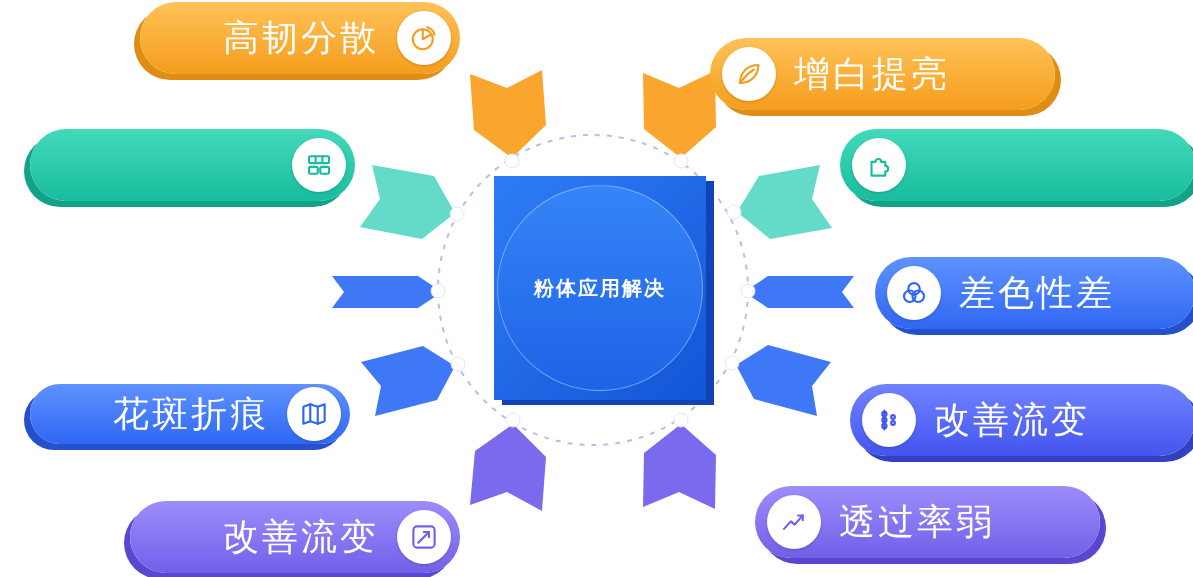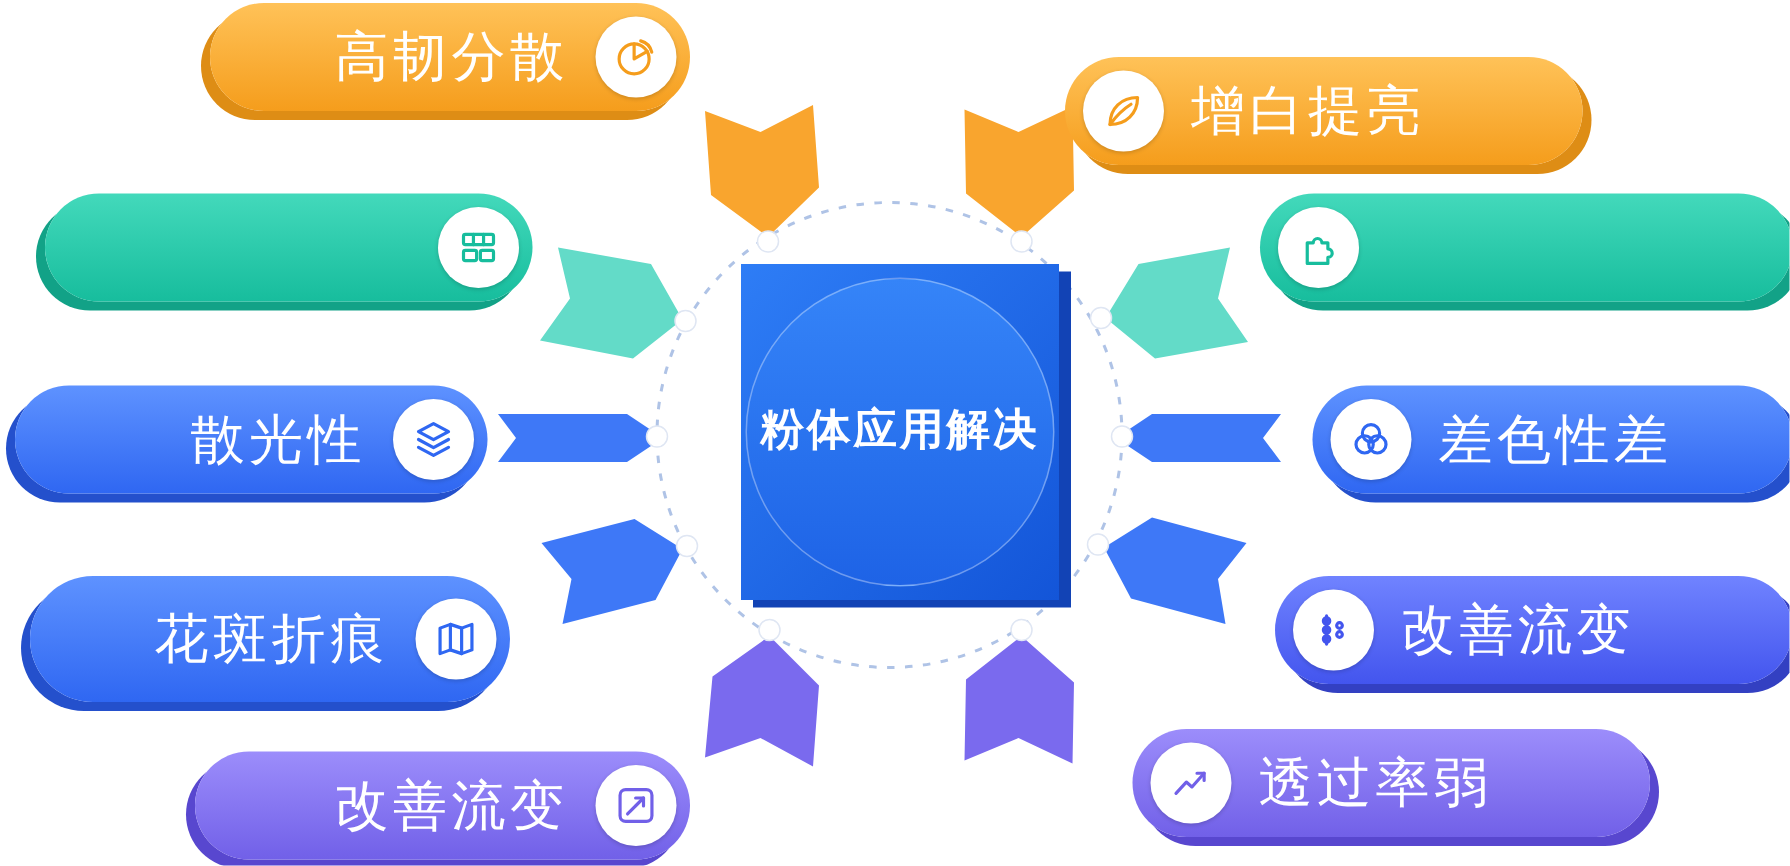--- a/index.html
+++ b/index.html
@@ -55,21 +55,21 @@
     box-shadow:8px 5px 0 #1243B5;
   }
   .center-circle {
     position:absolute; left:3px; top:9px; width:206px; height:206px;
     border-radius:50%;
     background:linear-gradient(180deg,#3584F8,#1E63E6);
     border:1px solid rgba(255,255,255,.35);
     display:flex; flex-direction:column; align-items:center; justify-content:center;
     gap:6px;
   }
-  .center-circle .t { color:#fff; font-size:29px; font-weight:700; letter-spacing:2px; line-height:1.15; }
+  .center-circle .t { color:#fff; font-size:20px; font-weight:700; letter-spacing:2px; line-height:1.15; }
 </style>
 </head>
 <body>
 
 <div class="stage">
 
   <svg class="layer" viewBox="0 0 1193 577" xmlns="http://www.w3.org/2000/svg">
     <circle cx="593" cy="290" r="155" fill="none" stroke-width="2" stroke-dasharray="5 7" stroke="#AFC3E6"></circle>
 
     <polygon points="470,74 474,130 512,158 546,125 542,70 507,88" fill="#F9A52E"></polygon>
@@ -112,32 +112,22 @@
     <span class="icon-badge">
       <svg viewBox="0 0 24 24">
         <rect x="4" y="5" width="16" height="5.5" rx="1"></rect>
           <rect x="4" y="13.5" width="7" height="5.5" rx="1"></rect>
         <rect x="13" y="13.5" width="7" height="5.5" rx="1"></rect>
           <path d="M9.3 5v5.5M14.7 5v5.5"></path>
       </svg>
     </span>
   </div>
 
-  <div class="pill left c-blue" style="left:10px;top:257px;width:315px;height:72px">
-    <span class="pill-label">散光性</span>
-    <span class="icon-badge">
-      <svg viewBox="0 0 24 24">
-        <path d="M12 3.5 20 7.8 12 12.1 4 7.8Z"></path>
-          <path d="M4 12l8 4.3 8-4.3"></path>
-          <path d="M4 16.2l8 4.3 8-4.3"></path>
-      </svg>
-    </span>
-  </div>
-
-  <div class="pill left c-blue" style="left:20px;top:384px;width:320px;height:84px">
+
+  <div class="pill left c-blue" style="left:30px;top:384px;width:320px;height:60px">
     <span class="pill-label">花斑折痕</span>
     <span class="icon-badge">
       <svg viewBox="0 0 24 24">
         <path d="M3.5 6.2 9 4.2l6 2 5.5-2v13.6l-5.5 2-6-2-5.5 2Z"></path>
           <path d="M9 4.2v13.6M15 6.2v13.6"></path>
       </svg>
     </span>
   </div>
 
   <div class="pill left c-purple" style="left:130px;top:501px;width:330px;height:72px">

